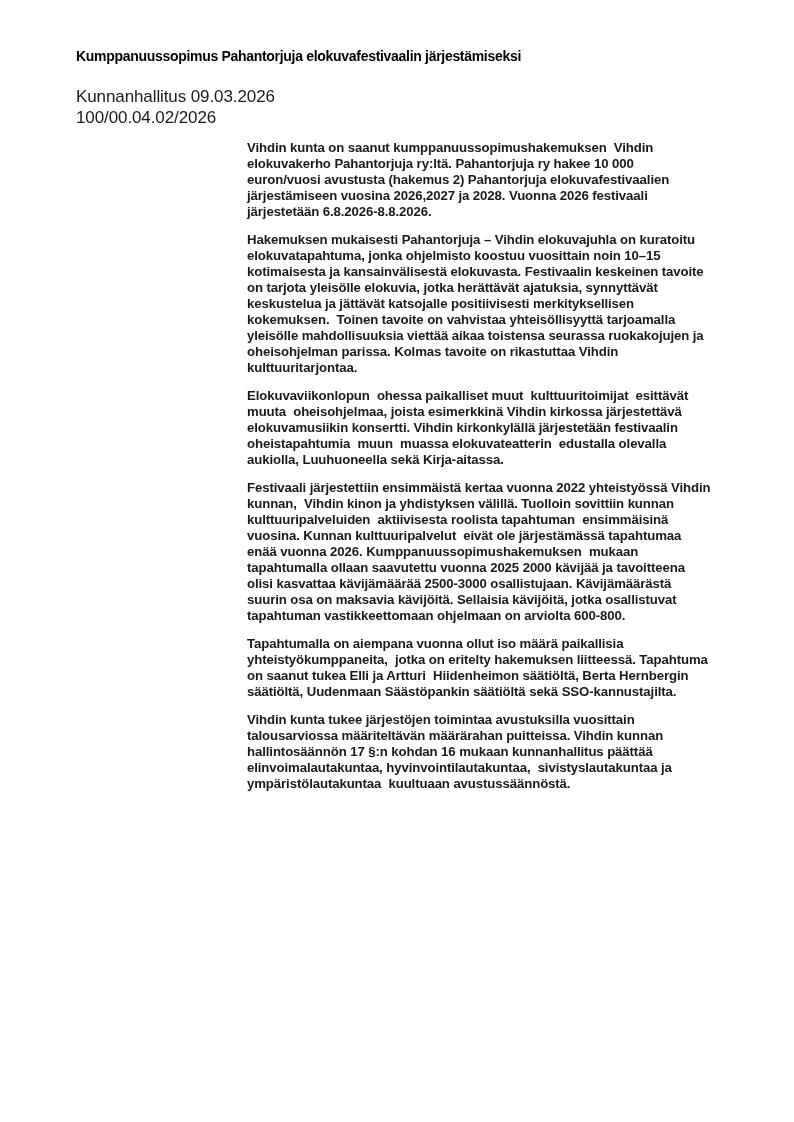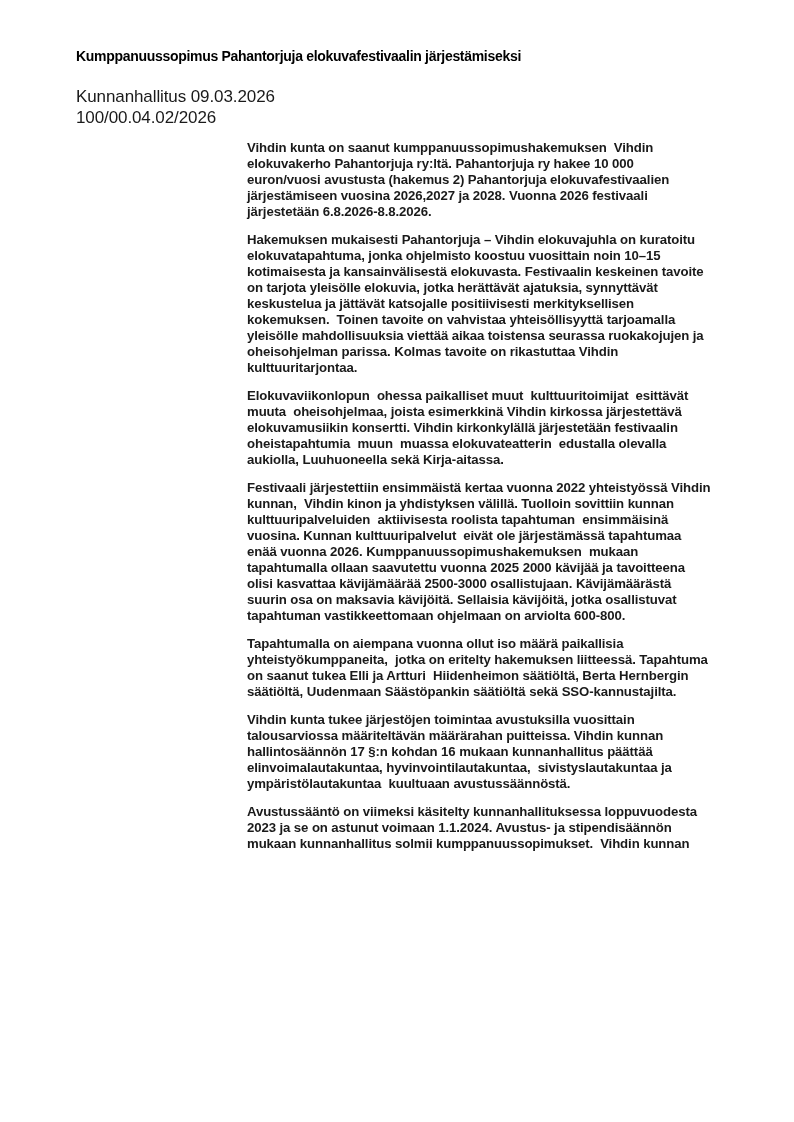--- a/index.html
+++ b/index.html
@@ -98,18 +98,15 @@
 tapahtuman vastikkeettomaan ohjelmaan on arviolta 600-800.</p>
     <p class="para">Tapahtumalla on aiempana vuonna ollut iso määrä paikallisia
 yhteistyökumppaneita,  jotka on eritelty hakemuksen liitteessä. Tapahtuma
 on saanut tukea Elli ja Artturi  Hiidenheimon säätiöltä, Berta Hernbergin
 säätiöltä, Uudenmaan Säästöpankin säätiöltä sekä SSO-kannustajilta.</p>
     <p class="para">Vihdin kunta tukee järjestöjen toimintaa avustuksilla vuosittain
 talousarviossa määriteltävän määrärahan puitteissa. Vihdin kunnan
 hallintosäännön 17 §:n kohdan 16 mukaan kunnanhallitus päättää
 elinvoimalautakuntaa, hyvinvointilautakuntaa,  sivistyslautakuntaa ja
 ympäristölautakuntaa  kuultuaan avustussäännöstä.</p>
-    <p class="para">Avustussääntö on viimeksi käsitelty kunnanhallituksessa loppuvuodesta
-2023 ja se on astunut voimaan 1.1.2024. Avustus- ja stipendisäännön
-mukaan kunnanhallitus solmii kumppanuussopimukset.  Vihdin kunnan</p>
   </main>
 
 </div>
 
 </body></html>

